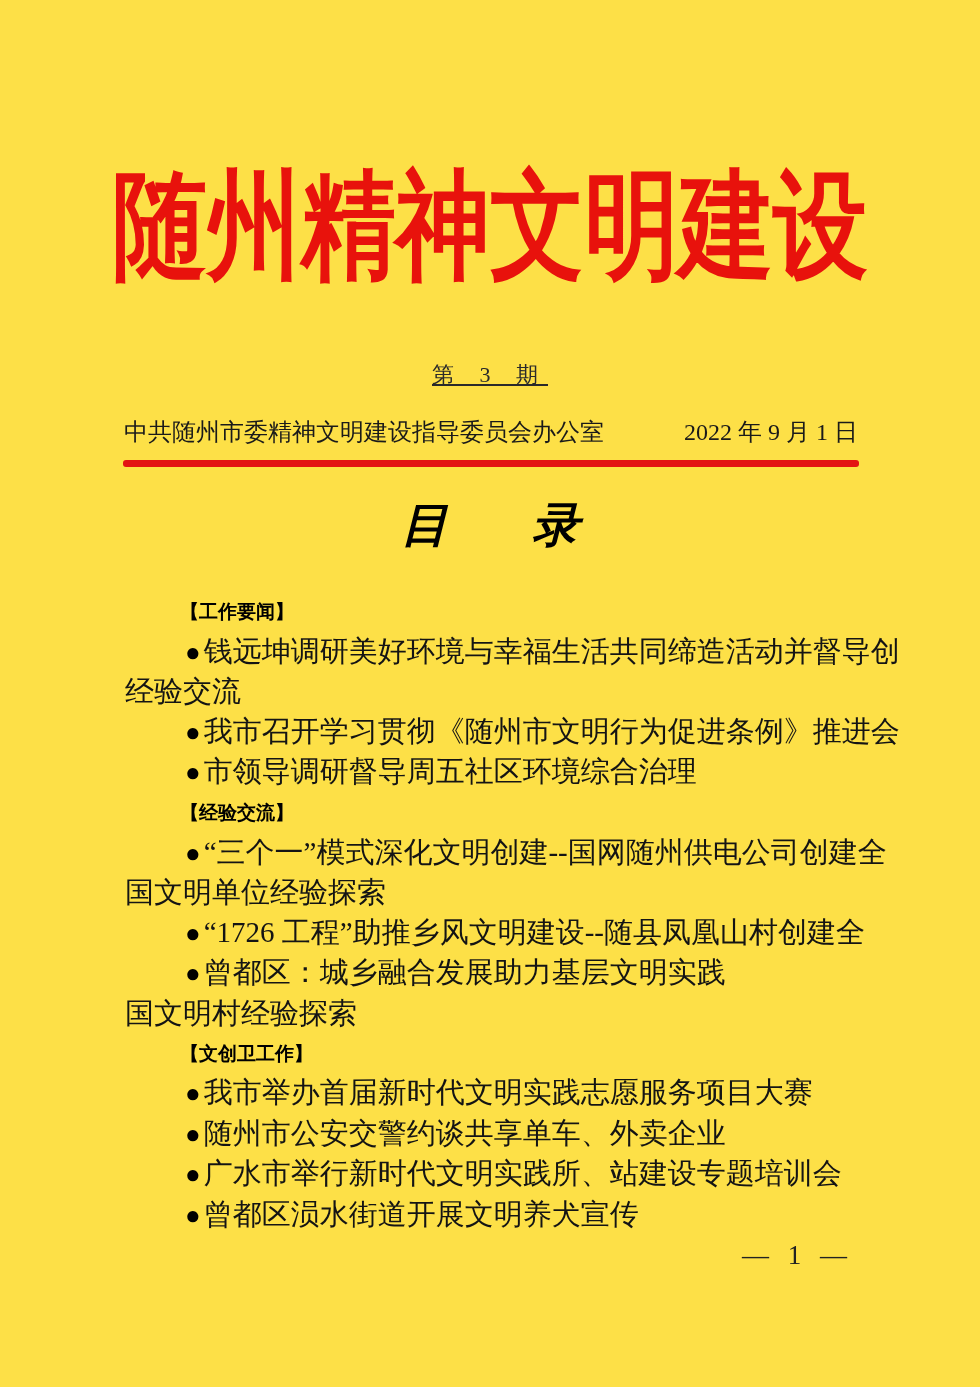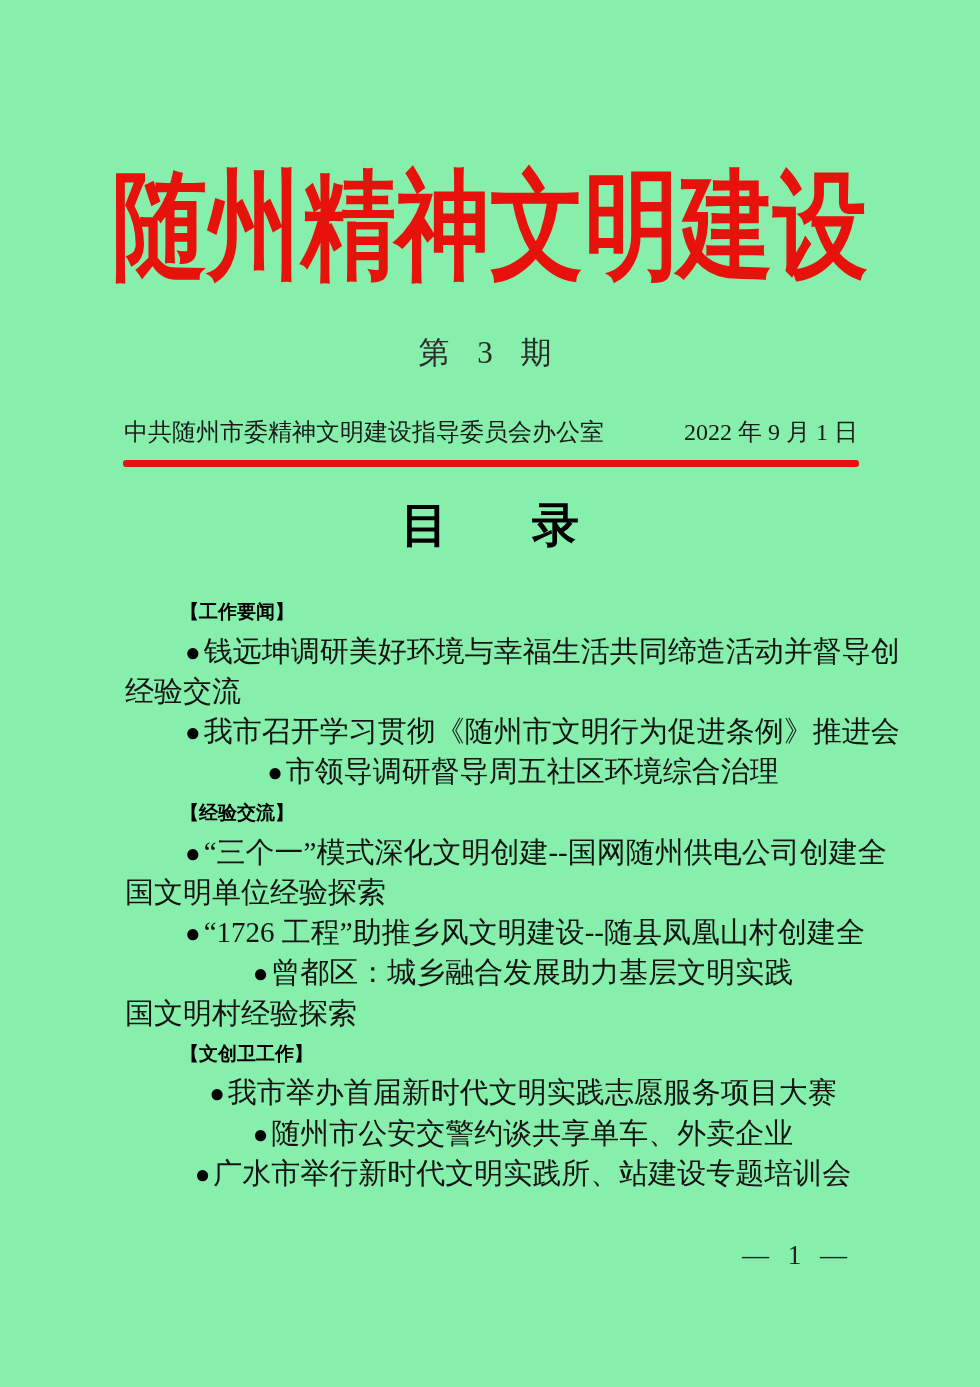--- a/index.html
+++ b/index.html
@@ -30,27 +30,28 @@
     font-weight: bold;
     font-family: "Liberation Serif", serif;
     transform: scaleX(0.80);
     transform-origin: 50% 50%;
     white-space: nowrap;
   }
 
   
   .issue-line {
     position: absolute;
-    top: 332px;
+    top: 360px;
     left: 0;
     width: 100%;
     text-align: center;
-    font-size: 31px;
+    font-size: 22px;
     letter-spacing: 10px;
     color: #2a2a2a;
+    text-decoration: underline;
   }
 
   
   .pub-row {
     position: absolute;
     top: 416px;
     left: 124px;
     width: 734px;
     display: flex;
     justify-content: space-between;
@@ -75,20 +76,21 @@
     position: absolute;
     top: 499px;
     left: 0;
     width: 100%;
     margin: 0;
     text-align: center;
     font-size: 47px;
     line-height: 52px;
     font-weight: bold;
     color: #000000;
+    font-style: italic;
   }
   .toc-heading .gap-left { margin-right: 42px; }
   .toc-heading .gap-right { margin-left: 42px; }
 
   
   .toc-list {
     position: absolute;
     top: 592px;
     left: 125px;
     width: 736px;
@@ -101,21 +103,20 @@
   }
   .toc-line.kind-heading {
     padding-left: 55px;
     font-family: "Liberation Sans", sans-serif;
     font-weight: bold;
     font-size: 19px;
     color: #000000;
   }
   .toc-line.kind-entry {
     padding-left: 60px;
-    text-align: center;
   }
   .toc-line.kind-wrap {
     padding-left: 0;
   }
   .bullet {
     display: inline-block;
     font-size: 26px;
     margin-right: 3px;
     vertical-align: baseline;
     color: #000000;
@@ -128,21 +129,21 @@
     right: 127px;
     font-size: 27px;
     letter-spacing: 6px;
     color: #222222;
     white-space: nowrap;
   }
 </style>
 </head>
 <body>
 
-<div class="page" style="background: #86efac;">
+<div class="page" style="background: #fde047;">
 
   <h1 class="masthead" style="color: rgb(232, 18, 12);">随州精神文明建设</h1>
 
   <div class="issue-line">第 3 期</div>
 
   <div class="pub-row">
     <span>中共随州市委精神文明建设指导委员会办公室</span>
     <span>2022 年 9 月 1 日</span>
   </div>
 
@@ -207,18 +208,21 @@
     </div>
 
     <div class="toc-line kind-entry">
       <span class="bullet">●</span><span>随州市公安交警约谈共享单车、外卖企业</span>
     </div>
 
     <div class="toc-line kind-entry">
       <span class="bullet">●</span><span>广水市举行新时代文明实践所、站建设专题培训会</span>
     </div>
 
+    <div class="toc-line kind-entry">
+      <span class="bullet">●</span><span>曾都区涢水街道开展文明养犬宣传</span>
+    </div>
 
   </div>
 
   <div class="page-footer">— 1 —</div>
 
 </div>
 
 </body></html>

